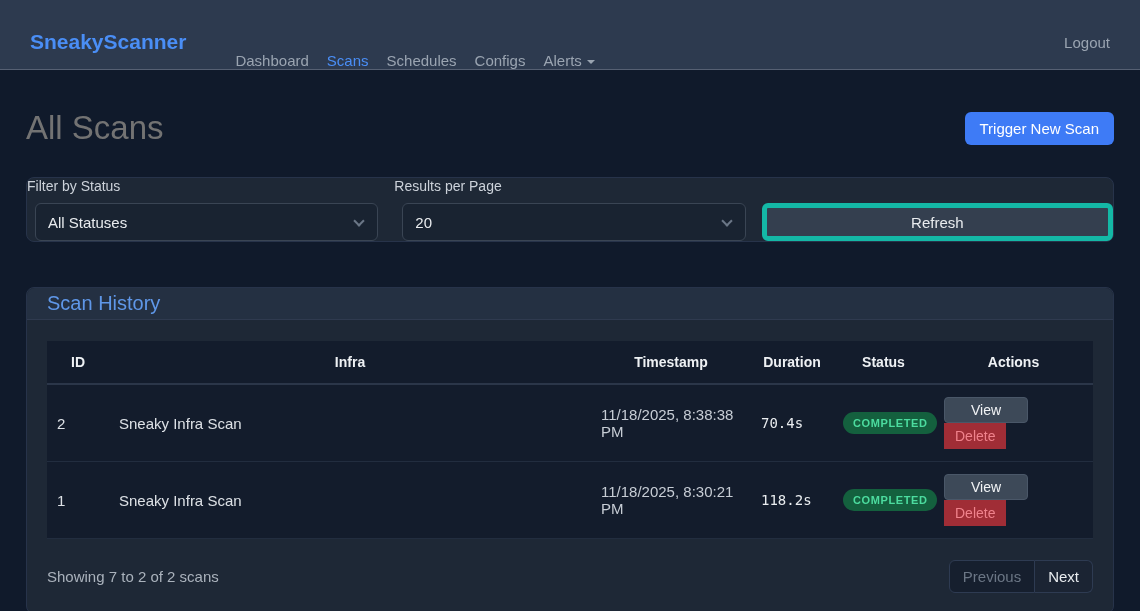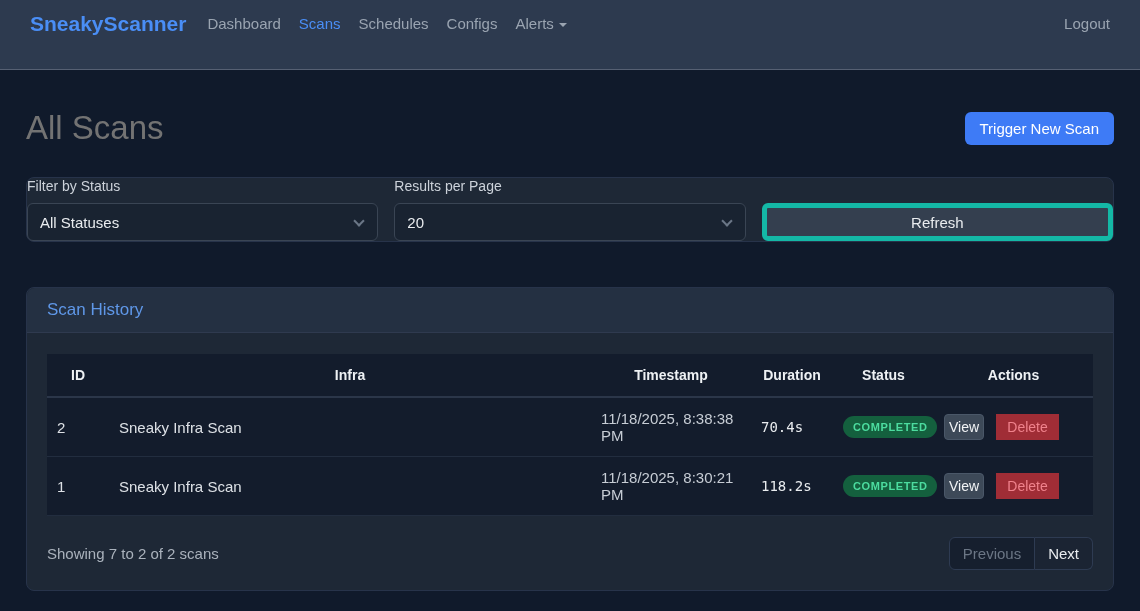--- a/index.html
+++ b/index.html
@@ -15,24 +15,24 @@
     height: 70px;
     background: #2d3a4f;
     border-bottom: 1px solid #566073;
     padding: 9px 30px 0 30px;
   }
   .nav-inner { display: flex; align-items: center; }
   .brand {
     color: #4a8ef6;
     font-size: 21px;
     font-weight: bold;
-    margin-right: 12px;
-    cursor: pointer;
-  }
-  .nav-links { display: flex; align-items: center; list-style: none; }
+    margin-right: 40px;
+    cursor: pointer;
+  }
+  .nav-links { display: flex; align-items: center; list-style: none; margin-top: 37px; }
   .nav-link {
     color: #9aa4b1;
     font-size: 15px;
     padding: 6px 9px;
     cursor: pointer;
     white-space: nowrap;
   }
   .nav-link.active { color: #4a8ef6; }
   .caret {
     display: inline-block;
@@ -83,20 +83,21 @@
     height: 38px;
     background: #192331;
     border: 1px solid #3a4554;
     border-radius: 6px;
     color: #e9ecef;
     font-size: 15px;
     display: flex;
     align-items: center;
     padding: 0 30px 0 12px;
     cursor: pointer;
+    margin-left: 8px;
   }
   .chevron {
     position: absolute;
     right: 14px;
     top: 13px;
     width: 8px; height: 8px;
     border-right: 2px solid #6b7787;
     border-bottom: 2px solid #6b7787;
     transform: rotate(45deg);
   }
@@ -109,23 +110,23 @@
     color: #e9ecef;
     font-size: 15px;
   }
 
   
   .history-card { margin-top: 45px; }
   .card-header {
     background: #243042;
     border-bottom: 1px solid #2f3a4f;
     border-radius: 8px 8px 0 0;
-    padding: 12px 20px;
+    padding: 4px 20px;
     color: #5f97e8;
-    font-size: 17px;
+    font-size: 20px;
   }
   .card-body { padding: 21px 20px 20px 20px; }
 
   table {
     width: 100%;
     border-collapse: collapse;
     table-layout: fixed;
     background: #131c2c;
   }
   th {
@@ -158,21 +159,21 @@
     font-weight: bold;
     letter-spacing: 0.6px;
     padding: 5px 10px;
     border-radius: 11px;
   }
   .btn-view {
     background: #3d4958;
     border: 1px solid #4a5768;
     color: #f1f3f5;
     font-size: 14px;
-    padding: 4px 4px;
+    padding: 4px 26px;
     border-radius: 4px;
     margin-right: 8px;
   }
   .btn-delete {
     background: #a02d36;
     border: 1px solid #a02d36;
     color: #f0828c;
     font-size: 14px;
     padding: 4px 10px;
     border-radius: 0;

